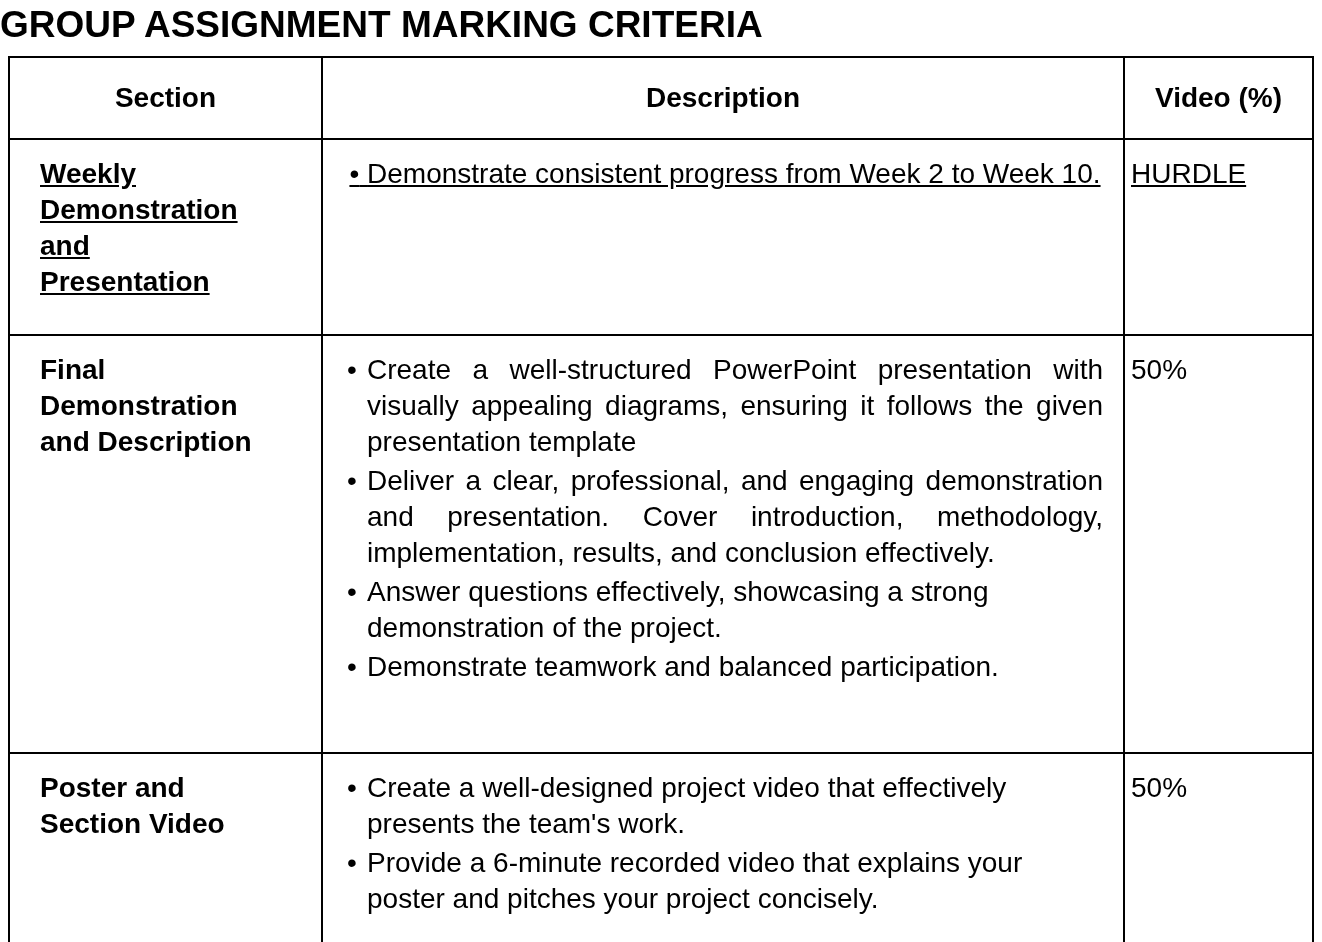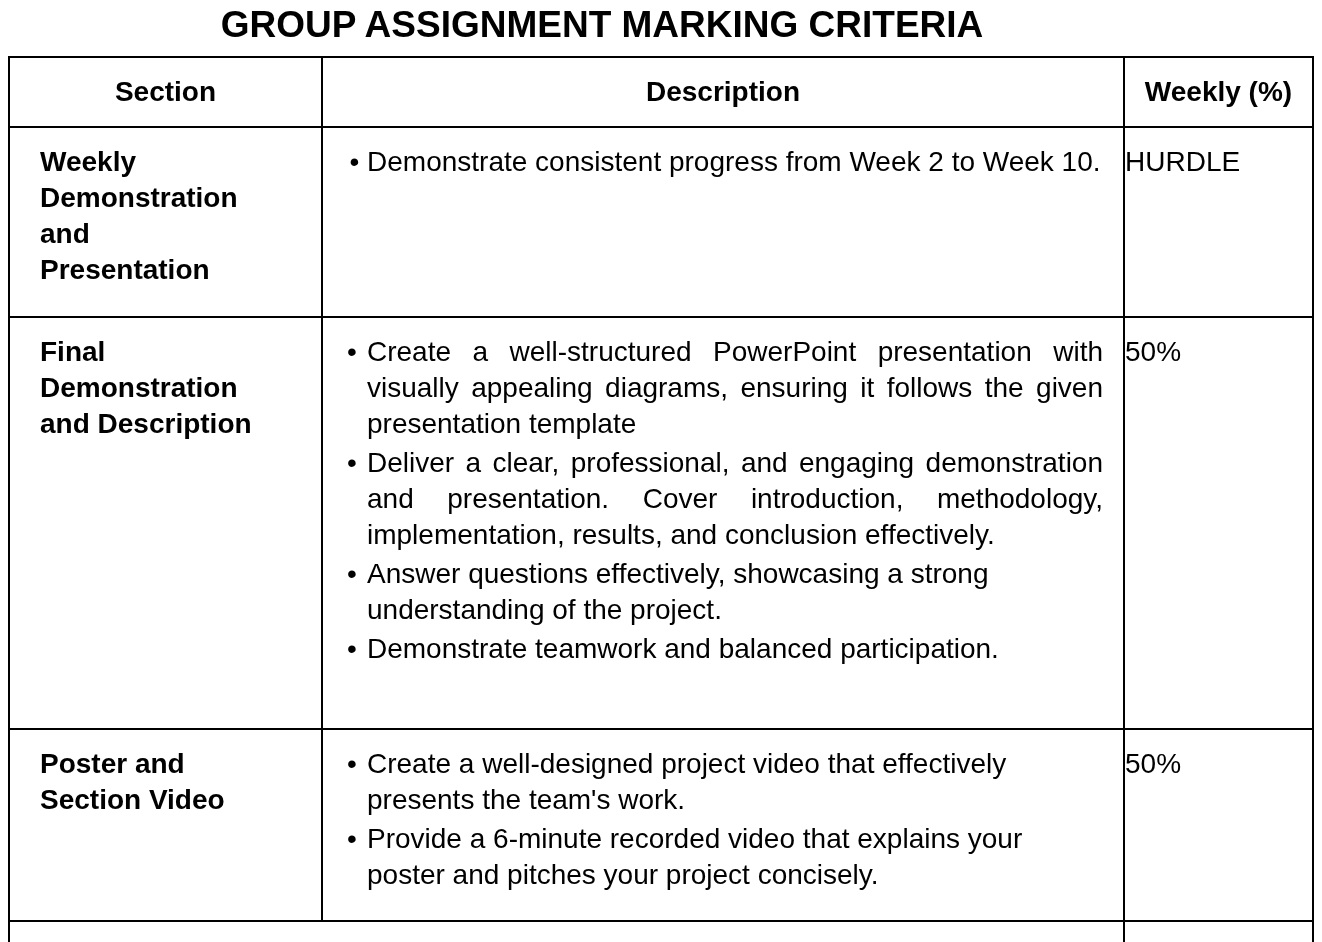--- a/index.html
+++ b/index.html
@@ -1,25 +1,25 @@
 <!DOCTYPE html>
 <html><head>
 <meta charset="utf-8">
 <style>
   html, body { margin: 0; padding: 0; background: #ffffff; }
   body { width: 1322px; height: 942px; position: relative; overflow: hidden; color: #000; font-family: "Liberation Sans", sans-serif; }
-  .title { position: absolute; top: 3px; left: 0; width: 1204px; text-align: center; font-weight: bold; font-size: 37px; letter-spacing: 0px; line-height: 44px; }
+  .title { position: absolute; top: 3px; left: 0; width: 1204px; font-weight: bold; font-size: 37px; letter-spacing: 0px; line-height: 44px; }
   table.grid { position: absolute; left: 8px; top: 56px; width: 1304px; border-collapse: collapse; table-layout: fixed; }
-  table.grid td, table.grid th { border: 2px solid #000; vertical-align: top; padding: 0; }
+  table.grid td, table.grid th { border: 2px solid #000; vertical-align: top; padding: 6px; }
   col.c1 { width: 313px; } col.c2 { width: 802px; } col.c3 { width: 189px; }
   th { height: 68px; font-weight: bold; font-size: 28px; text-align: center; vertical-align: middle !important; }
   .sec { font-weight: bold; font-size: 28px; line-height: 36px; padding: 16px 20px 0 30px !important; }
   .desc { font-size: 28px; line-height: 36px; padding: 16px 20px 0 24px !important; margin-left: 48px; }
   .marks { font-size: 28px; line-height: 36px; text-align: left; padding-top: 16px !important; }
-  .row1 td { height: 172px; }
+  .row1 td { height: 172px; text-decoration: underline; }
   .row2 td { height: 394px; }
   .row3 td { height: 174px; }
   .row4 td { height: 64px; vertical-align: middle; }
   ul { margin: 0; padding: 0; list-style: none; }
   li { position: relative; padding-left: 20px; margin-bottom: 3px; }
   li .b { position: absolute; left: 0; top: 0; }
   .just { text-align: justify; }
   .center { text-align: center; }
   .total-label { text-align: right; font-weight: bold; font-size: 28px; padding-right: 20px !important; vertical-align: middle !important; }
   .total-val { text-align: center; font-weight: bold; font-size: 28px; vertical-align: middle !important; }
@@ -32,40 +32,40 @@
 <table class="grid">
   <colgroup>
       <col class="c1">
       <col class="c2">
       <col class="c3">
     </colgroup>
   <tbody>
       <tr>
     <th>Section</th>
     <th>Description</th>
-    <th>Weekly (%)</th>
+    <th>Video (%)</th>
   </tr>
   <tr class="row1">
     <td class="sec">
           <div style="width:220px">Weekly Demonstration and Presentation</div>
         </td>
     <td class="desc">
       <div class="center"><span>•</span> <span>Demonstrate consistent progress from Week 2 to Week 10.</span></div>
     </td>
     <td class="marks">HURDLE</td>
   </tr>
   <tr class="row2">
     <td class="sec">
           <div style="width:240px">Final Demonstration and Description</div>
         </td>
     <td class="desc">
       <ul>
         <li class="just"><span class="b">•</span><span>Create a well-structured PowerPoint presentation with visually appealing diagrams, ensuring it follows the given presentation template</span></li>
         <li class="just"><span class="b">•</span><span>Deliver a clear, professional, and engaging demonstration and presentation. Cover introduction, methodology, implementation, results, and conclusion effectively.</span></li>
-        <li style="padding-right:60px"><span class="b">•</span><span>Answer questions effectively, showcasing a strong understanding of the project.</span></li>
+        <li style="padding-right:60px"><span class="b">•</span><span>Answer questions effectively, showcasing a strong demonstration of the project.</span></li>
         <li><span class="b">•</span><span>Demonstrate teamwork and balanced participation.</span></li>
       </ul>
     </td>
     <td class="marks">50%</td>
   </tr>
   <tr class="row3">
     <td class="sec">
           <div style="width:230px">Poster and Section Video</div>
         </td>
     <td class="desc">

